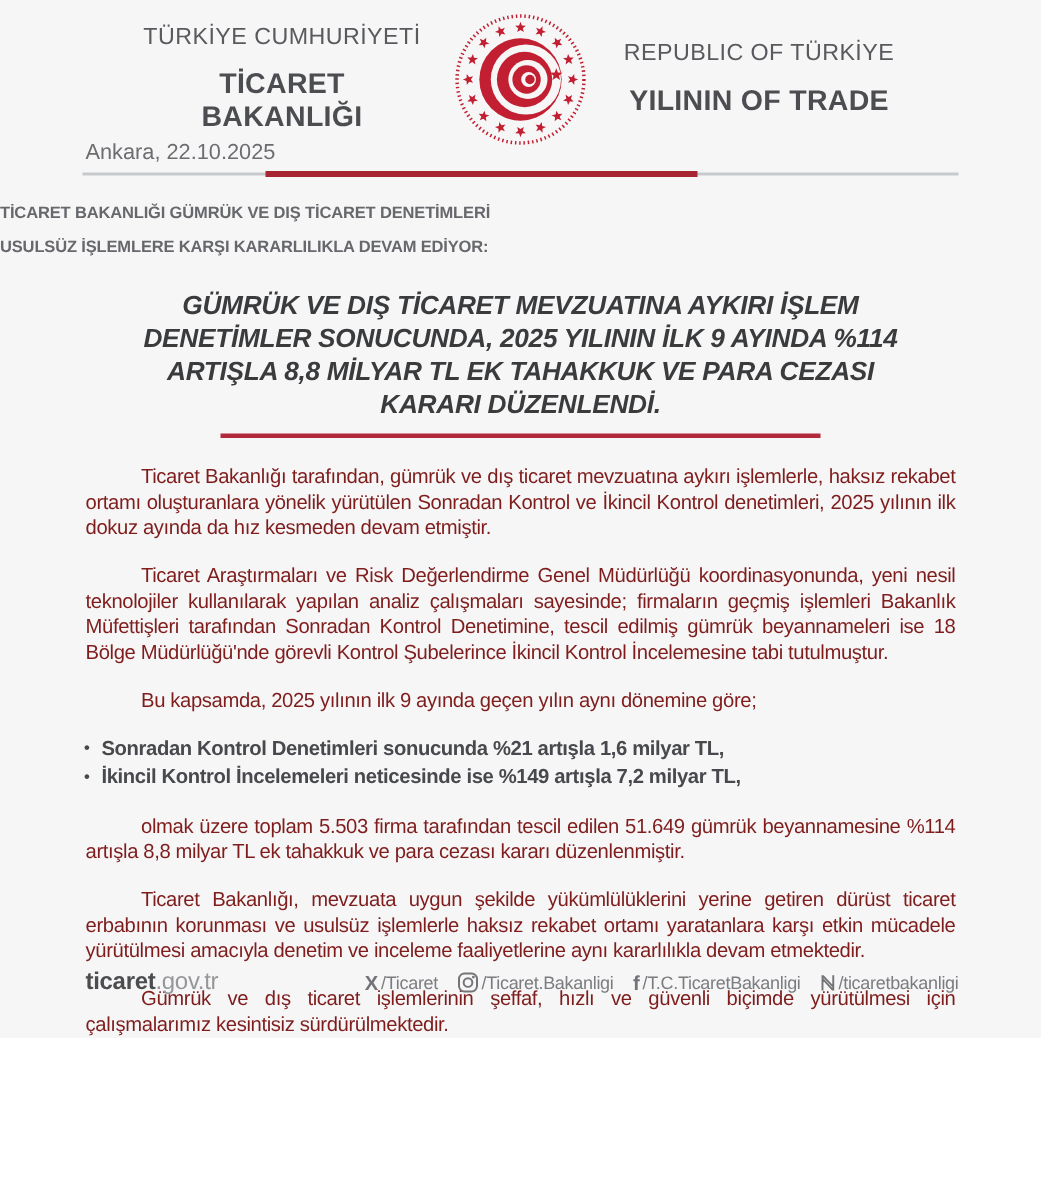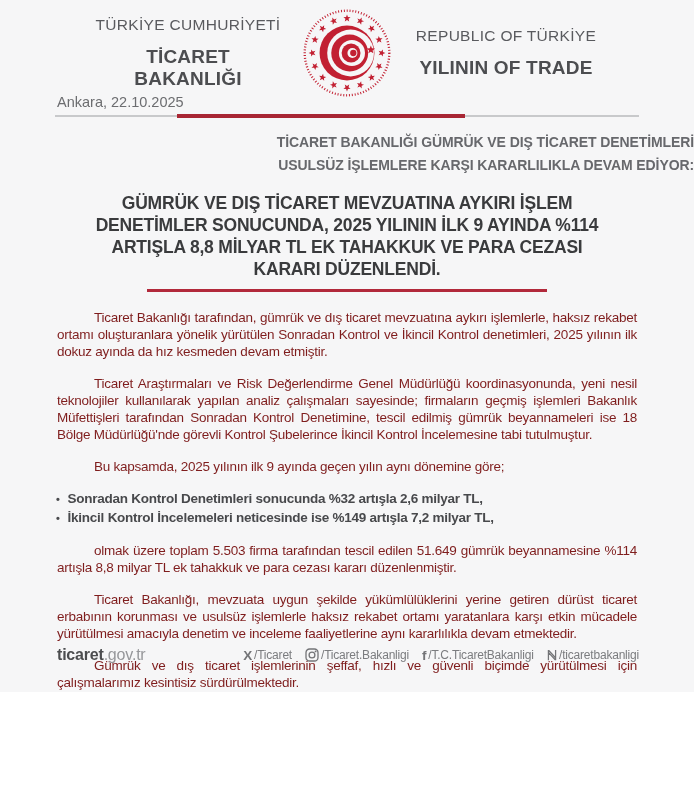--- a/index.html
+++ b/index.html
@@ -13,22 +13,22 @@
   .org .l1 { font-size:15.5px; color:#595a5e; letter-spacing:0.3px; }
   .org .l2 { font-size:19px; font-weight:bold; color:#4c4d50; margin-top:12px; letter-spacing:0.2px; }
   .logo-wrap { width:90px; height:90px; flex:0 0 auto; }
 
   .dateline { margin:-4px 57px 0; font-size:14.5px; color:#6c6d70; }
 
   .divider { position:relative; margin:4px 55px 0; height:4px; }
   .divider-gray { position:absolute; top:1px; left:0; right:0; height:2px; background:#c8c9cb; }
   .divider-red { position:absolute; top:0; left:122px; width:288px; height:4px; background:#a82634; }
 
-  .kicker { margin-top:13px; text-align:right; font-weight:bold; font-size:14px; line-height:22.5px; color:#67686c; letter-spacing:-0.1px; }
-  .headline { margin-top:16px; text-align:center; font-weight:bold; font-size:17.5px; line-height:22px; color:#3a3b3d; letter-spacing:-0.2px; }
+  .kicker { margin-top:13px; text-align:left; font-weight:bold; font-size:11px; line-height:22.5px; color:#67686c; letter-spacing:-0.1px; }
+  .headline { margin-top:16px; text-align:center; font-weight:bold; font-size:17.5px; line-height:22px; color:#3a3b3d; letter-spacing:-0.2px;font-style:italic; }
   .underline { width:400px; height:3px; background:#b2293b; margin:9px auto 0; }
 
   .article { margin:17px 53px 0; }
   .para { text-align:justify; text-indent:37px; font-size:13.5px; line-height:17px; letter-spacing:-0.25px; color:#7f1d1d; margin:0 4px 15px; }
   .bullets { margin:15px 0 15px 3px; }
   .bullet { display:flex; gap:8px; font-weight:bold; font-size:13.5px; line-height:18.5px; color:#48494c; letter-spacing:-0.25px; }
   .b-dot { font-size:11px; line-height:18.5px; color:#48494c; }
 
   footer { position:absolute; left:57px; right:55px; bottom:28px; display:flex; justify-content:space-between; align-items:center; }
   .site { font-size:16px; color:#96979a; letter-spacing:-0.2px; text-decoration:none; cursor:pointer; }
@@ -107,21 +107,21 @@
   <div class="underline"></div>
 
   <div class="article">
     <p class="para">Ticaret Bakanlığı tarafından, gümrük ve dış ticaret mevzuatına aykırı işlemlerle, haksız rekabet ortamı oluşturanlara yönelik yürütülen Sonradan Kontrol ve İkincil Kontrol denetimleri, 2025 yılının ilk dokuz ayında da hız kesmeden devam etmiştir.</p>
     <p class="para">Ticaret Araştırmaları ve Risk Değerlendirme Genel Müdürlüğü koordinasyonunda, yeni nesil teknolojiler kullanılarak yapılan analiz çalışmaları sayesinde; firmaların geçmiş işlemleri Bakanlık Müfettişleri tarafından Sonradan Kontrol Denetimine, tescil edilmiş gümrük beyannameleri ise 18 Bölge Müdürlüğü'nde görevli Kontrol Şubelerince İkincil Kontrol İncelemesine tabi tutulmuştur.</p>
     <p class="para">Bu kapsamda, 2025 yılının ilk 9 ayında geçen yılın aynı dönemine göre;</p>
 
     <div class="bullets">
       <div class="bullet">
         <span class="b-dot">•</span>
-        <span>Sonradan Kontrol Denetimleri sonucunda %32 artışla 2,6 milyar TL,</span>
+        <span>Sonradan Kontrol Denetimleri sonucunda %21 artışla 1,6 milyar TL,</span>
       </div>
       <div class="bullet">
         <span class="b-dot">•</span>
         <span>İkincil Kontrol İncelemeleri neticesinde ise %149 artışla 7,2 milyar TL,</span>
       </div>
     </div>
 
     <p class="para">olmak üzere toplam 5.503 firma tarafından tescil edilen 51.649 gümrük beyannamesine %114 artışla 8,8 milyar TL ek tahakkuk ve para cezası kararı düzenlenmiştir.</p>
     <p class="para">Ticaret Bakanlığı, mevzuata uygun şekilde yükümlülüklerini yerine getiren dürüst ticaret erbabının korunması ve usulsüz işlemlerle haksız rekabet ortamı yaratanlara karşı etkin mücadele yürütülmesi amacıyla denetim ve inceleme faaliyetlerine aynı kararlılıkla devam etmektedir.</p>
     <p class="para">Gümrük ve dış ticaret işlemlerinin şeffaf, hızlı ve güvenli biçimde yürütülmesi için çalışmalarımız kesintisiz sürdürülmektedir.</p>

